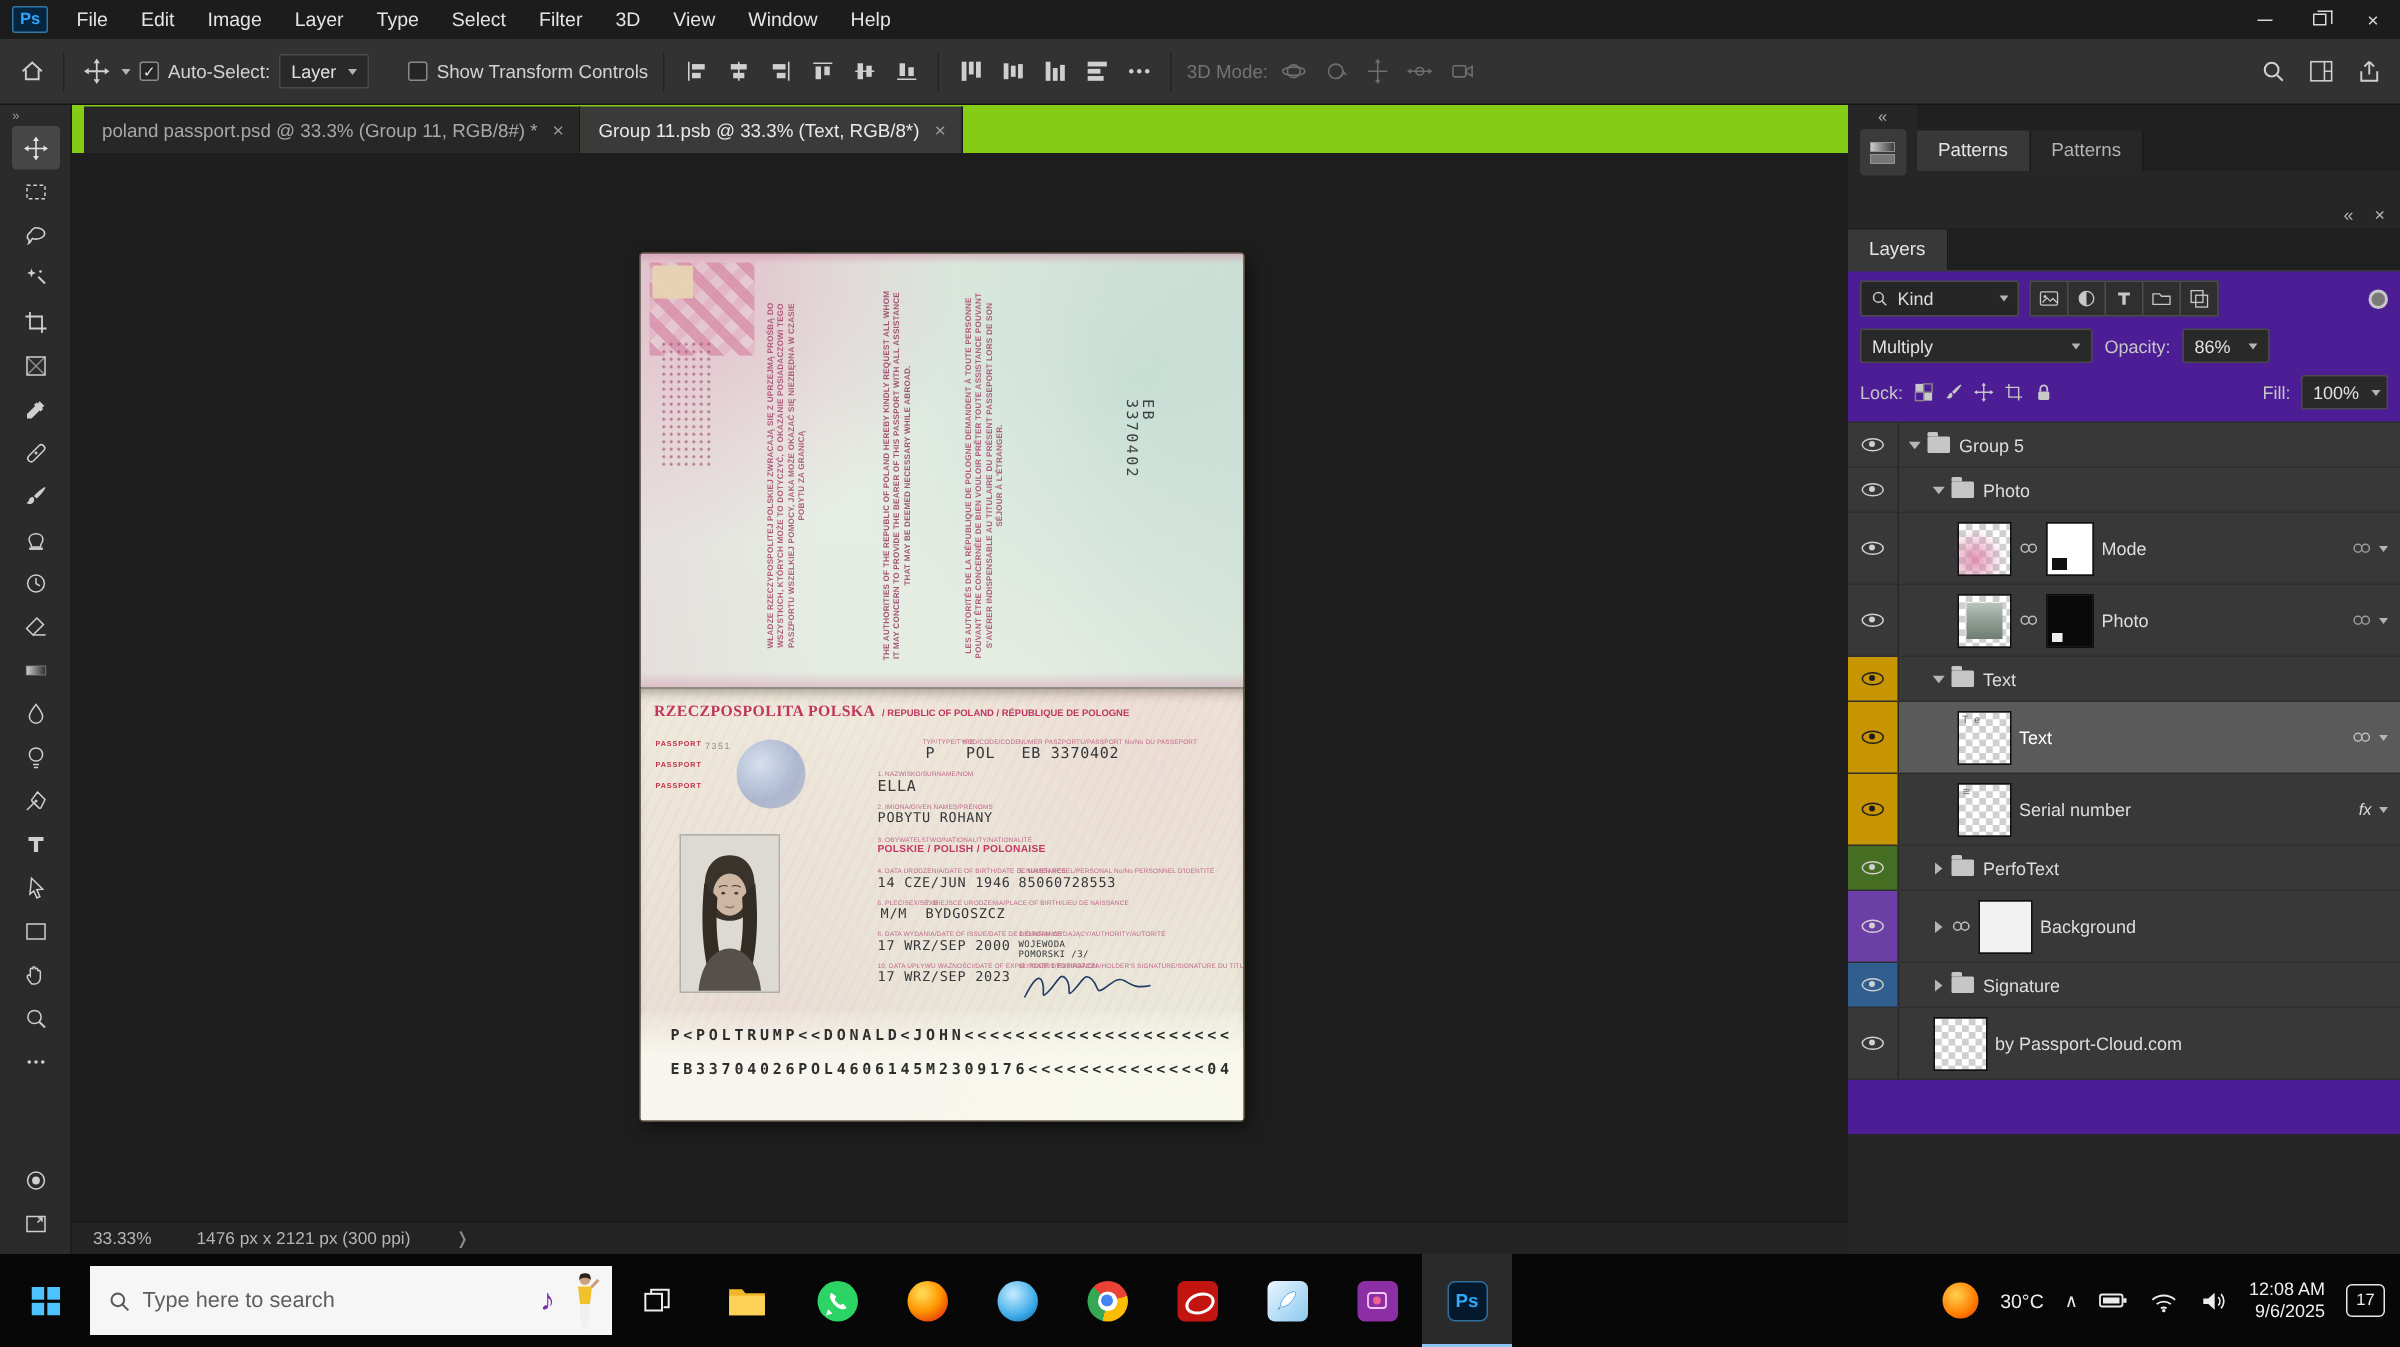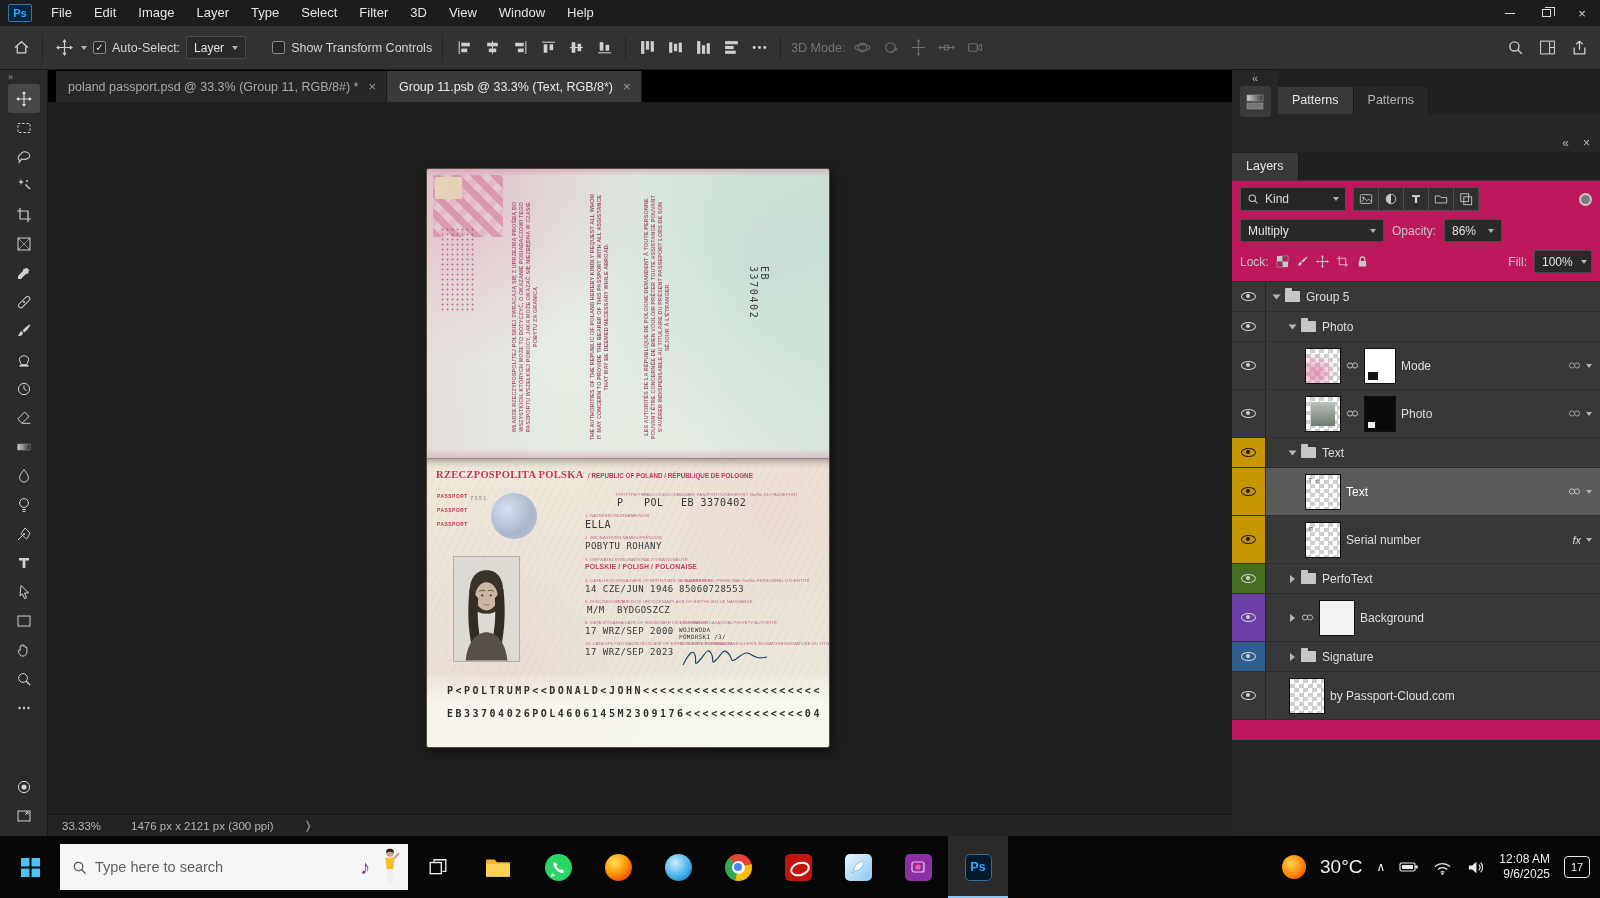--- a/index.html
+++ b/index.html
@@ -31,21 +31,21 @@
 
   
   .toolstrip { position:absolute; top:70px; bottom:62px; left:0; width:48px; background:#2b2b2b; border-right:1px solid #1a1a1a; display:flex; flex-direction:column; align-items:center; z-index:20; }
   .ts-collapse { width:100%; height:14px; color:#9a9a9a; font-size:9px; text-align:left; padding-left:8px; line-height:14px; }
   .tool { width:32px; height:29px; display:flex; align-items:center; justify-content:center; border-radius:3px; }
   .tool svg { width:16px; height:16px; }
   .tool.active { background:#474747; }
   .ts-bottom { margin-top:auto; display:flex; flex-direction:column; align-items:center; padding-bottom:6px; }
 
   
-  .tabbar { position:absolute; left:48px; top:70px; right:368px; height:32px; background:#000000; display:flex; align-items:flex-end; padding-left:8px; z-index:10; }
+  .tabbar { position:absolute; left:48px; top:70px; right:368px; height:32px; background:#84cc16; display:flex; align-items:flex-end; padding-left:8px; z-index:10; }
   .doctab { height:31px; display:flex; align-items:center; gap:10px; padding:0 10px 0 12px; font-size:12.5px; background:#272727; color:#a8a8a8; border-right:1px solid #171717; white-space:nowrap; }
   .doctab.active { background:#3a3a3a; color:#e8e8e8; }
   .doctab .x { color:#9a9a9a; font-size:13px; }
   .canvas { position:absolute; left:48px; top:102px; right:368px; bottom:84px; background:#1e1e1e; overflow:hidden; }
   .statusbar { position:absolute; left:48px; right:368px; bottom:62px; height:22px; background:#232323; border-top:1px solid #161616; display:flex; align-items:center; gap:30px; padding-left:14px; font-size:11.5px; color:#b5b5b5; }
   .statusbar .chev { color:#8c8c8c; font-size:11px; }
 
   
   .passport { position:absolute; left:379px; top:67px; width:402px; height:578px; border-radius:2px; overflow:hidden;
     box-shadow:0 0 0 1px rgba(95,85,65,.85), 3px 4px 12px rgba(0,0,0,.6); }
@@ -102,21 +102,21 @@
   .dock-collapse { width:100%; text-align:center; color:#b0b0b0; font-size:11px; height:16px; line-height:16px; }
   .dockicon { width:31px; height:31px; background:#3a3a3a; border-radius:3px; display:flex; align-items:center; justify-content:center; }
   .ptabs { display:flex; align-items:flex-end; height:44px; flex:1; background:#202020; position:relative; }
   .ptab { height:27px; line-height:27px; padding:0 14px; font-size:12.5px; background:#272727; color:#b2b2b2; border-right:1px solid #191919; }
   .ptab.active { background:#383838; color:#e4e4e4; }
   .burger { width:15px; height:11px; background:repeating-linear-gradient(#c4c4c4 0 1.5px, transparent 1.5px 4.5px); }
   .pmenu { position:absolute; right:10px; bottom:8px; }
   .pg2 { margin-top:4px; }
   .lp-top { height:18px; display:flex; justify-content:flex-end; gap:14px; padding-right:10px; color:#b5b5b5; font-size:12px; align-items:center; }
   .lp-tabs { height:28px; }
-  .lp-body { background:#be185d; border-top:1px solid #383838; padding-bottom:20px; }
+  .lp-body { background:#4c1d95; border-top:1px solid #383838; padding-bottom:36px; }
   .frow { display:flex; align-items:center; padding:6px 8px; gap:0; }
   .kindbox { display:flex; align-items:center; gap:6px; width:106px; height:24px; background:#262626; border:1px solid #4c4c4c; border-radius:2px; padding:0 6px; font-size:12px; color:#dcdcdc; }
   .kindbox .tri { margin-left:auto; }
   .fbtn { width:26px; height:24px; border:1px solid #4c4c4c; margin-left:-1px; background:#2f2f2f; display:flex; align-items:center; justify-content:center; }
   .fbtn svg { width:14px; height:14px; }
   .ftoggle { margin-left:auto; width:13px; height:13px; border:2px solid #c8c8c8; border-radius:50%; background:#7a7a7a; }
   .brow { display:flex; align-items:center; gap:8px; padding:2px 8px 6px; font-size:12px; color:#c6c6c6; }
   .lockrow { display:flex; align-items:center; gap:7px; padding:2px 8px 8px; font-size:12px; color:#c6c6c6; border-bottom:1px solid #2c2c2c; }
   .lockrow svg { width:13px; height:13px; }
   
@@ -161,21 +161,21 @@
   .ti.active { background:#2a2a2a; box-shadow:inset 0 -2px 0 #8ec5f2; }
   .circle26 { width:27px; height:27px; border-radius:50%; }
   .rs26 { width:27px; height:27px; border-radius:5px; display:flex; align-items:center; justify-content:center; }
   .chrome-ic { position:relative; background:conic-gradient(from -45deg, #ea4335 0 120deg, #fbbc05 0 240deg, #34a853 0 360deg); }
   .chrome-ic::before { content:""; position:absolute; left:7px; top:7px; width:13px; height:13px; border-radius:50%; background:#fff; }
   .chrome-ic::after { content:""; position:absolute; left:9.5px; top:9.5px; width:8px; height:8px; border-radius:50%; background:#4285f4; }
   .acro { background:#c3150f; position:relative; }
   .acro::after { content:""; position:absolute; left:5px; top:8px; width:16px; height:10px; border:2.6px solid #fff; border-radius:50%; transform:rotate(-18deg); }
   .ps-ic { background:#04192c; border:1px solid #2e6f9e; color:#31a8ff; font-weight:bold; font-size:12.5px; }
   .tb-right { margin-left:auto; display:flex; align-items:center; gap:14px; padding-right:10px; color:#f0f0f0; }
-  .temp { font-size:19px; }
+  .temp { font-size:13px; }
   .upchev { font-size:12px; color:#e8e8e8; }
   .clock { text-align:right; font-size:12px; line-height:15px; }
   .badge17 { min-width:26px; height:22px; border:1px solid #e8e8e8; border-radius:4px; display:flex; align-items:center; justify-content:center; font-size:11px; padding:0 3px; }
   .weather { width:24px; height:24px; border-radius:50%; background:radial-gradient(circle at 38% 35%, #ffd24d, #ff7a00 62%, #e03a00); }
 </style>
 </head>
 <body>
 
 <svg width="0" height="0" style="position:absolute">
     <defs>
@@ -665,21 +665,21 @@
           </span>
         <span class="fbtn">
             <svg viewBox="0 0 16 16">
               <rect x="2" y="2" width="9" height="9" fill="none" stroke="#c8c8c8"></rect>
               <rect x="5.5" y="5.5" width="9" height="9" fill="none" stroke="#c8c8c8"></rect>
             </svg>
           </span>
         <span class="ftoggle"></span>
       </div>
       <div class="brow">
-        <span class="ddl" style="width:144px">
+        <span class="ddl" style="width:155px">
             <span>Multiply</span>
             <span class="tri" style="margin-left:auto"></span>
           </span>
         <span>Opacity:</span>
         <span class="ddl" style="width:58px">
             <span>86%</span>
             <span class="tri" style="margin-left:auto"></span>
           </span>
       </div>
       <div class="lockrow">

